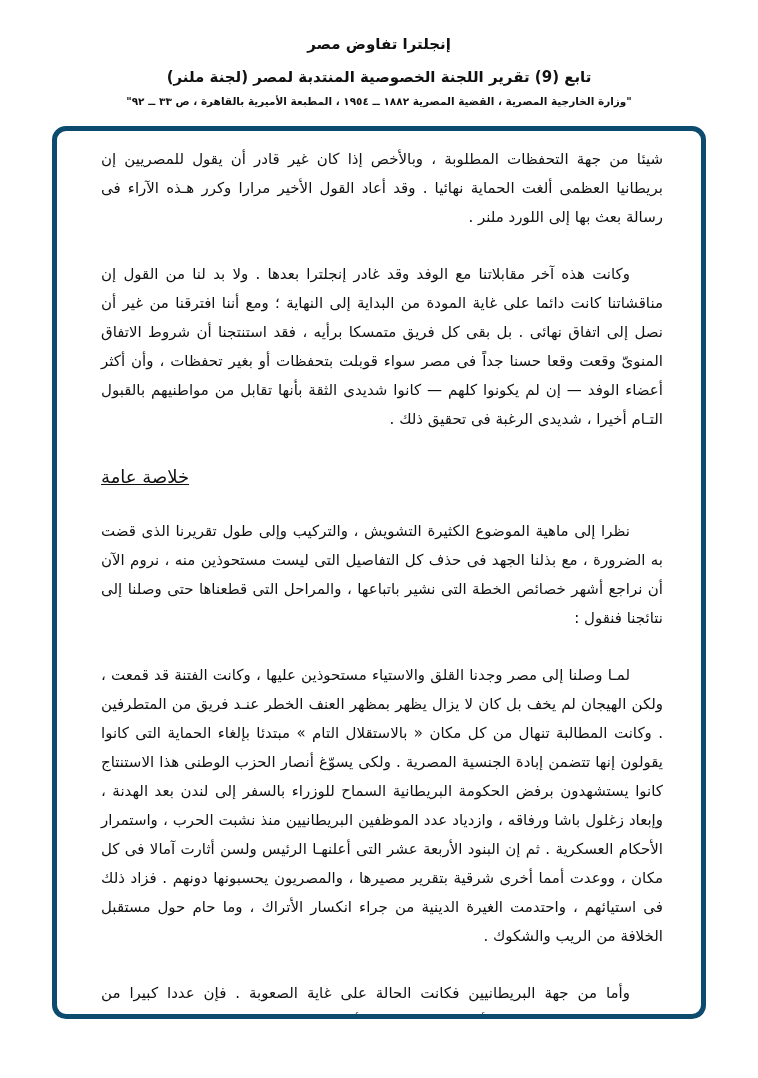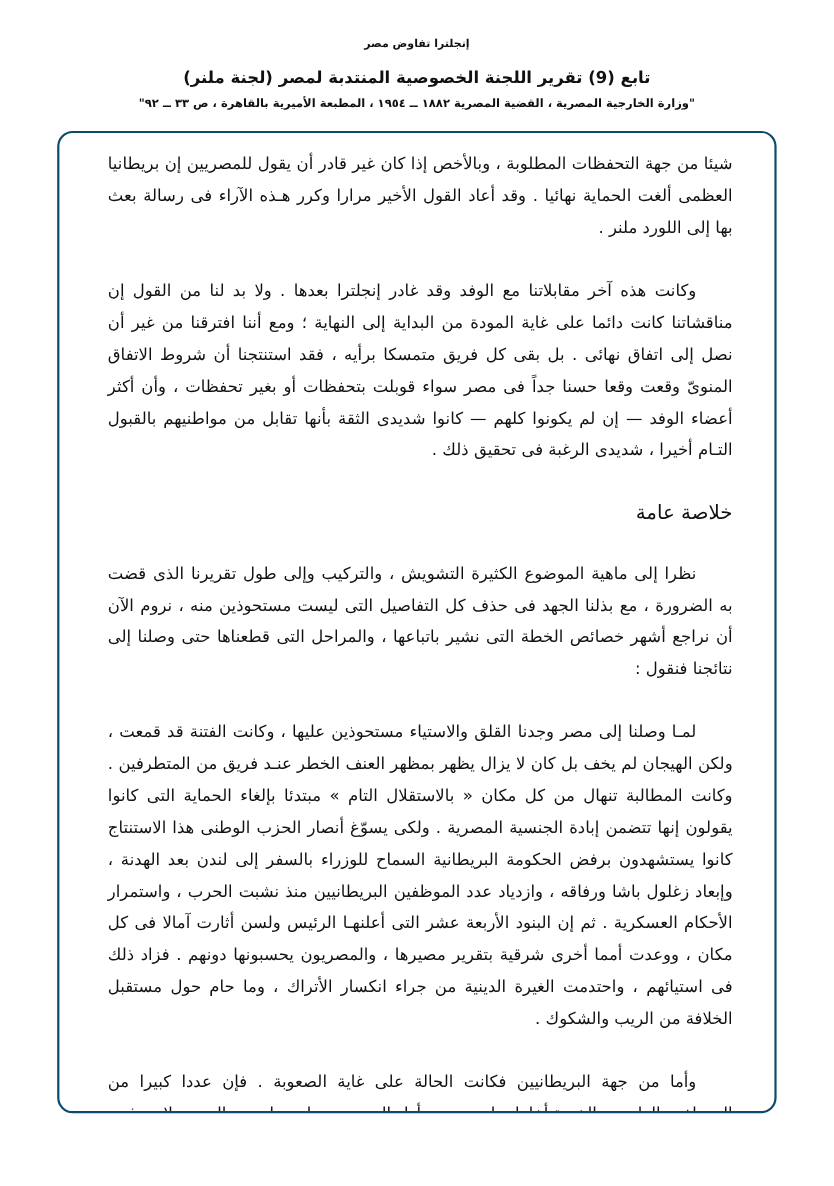--- a/index.html
+++ b/index.html
@@ -15,21 +15,21 @@
     font-family: "DejaVu Sans", sans-serif;
     color: #111111;
     overflow: hidden;
   }
   .doc-header {
     direction: rtl;
     text-align: center;
     padding-top: 34px;
   }
   .doc-title {
-    font-size: 10px;
+    font-size: 15px;
     font-weight: bold;
     line-height: 1.4;
   }
   .doc-subtitle {
     font-size: 15px;
     font-weight: bold;
     margin-top: 12px;
     line-height: 1.4;
   }
   .doc-citation {
@@ -37,42 +37,43 @@
     font-weight: bold;
     margin-top: 6px;
     line-height: 1.4;
   }
   .green-box {
     direction: rtl;
     box-sizing: border-box;
     margin: 17px 52px 0 52px;
     width: 654px;
     height: 893px;
-    border: 2px solid #0c4a6e;
+    border: 5px solid #0c4a6e;
     border-radius: 14px;
     padding: 14px 38px 10px 44px;
     background: #ffffff;
     overflow: hidden;
   }
   .body-text p {
     margin: 0 0 28px 0;
     font-size: 15px;
     line-height: 29px;
     text-align: justify;
     text-justify: inter-word;
   }
   .body-text p.indent {
     text-indent: 2.2em;
   }
   .section-heading {
     font-size: 18px;
     font-weight: normal;
-    text-align: right;
+    text-align: left;
     margin: 32px 0 30px 0;
     line-height: 1.2;
+    text-decoration: underline;
   }
 </style>
 </head>
 <body>
 
 <div class="page">
 
   <header class="doc-header">
     <div class="doc-title">إنجلترا تفاوض مصر</div>
     <div class="doc-subtitle">تابع (9) تقرير اللجنة الخصوصية المنتدبة لمصر (لجنة ملنر)</div>

